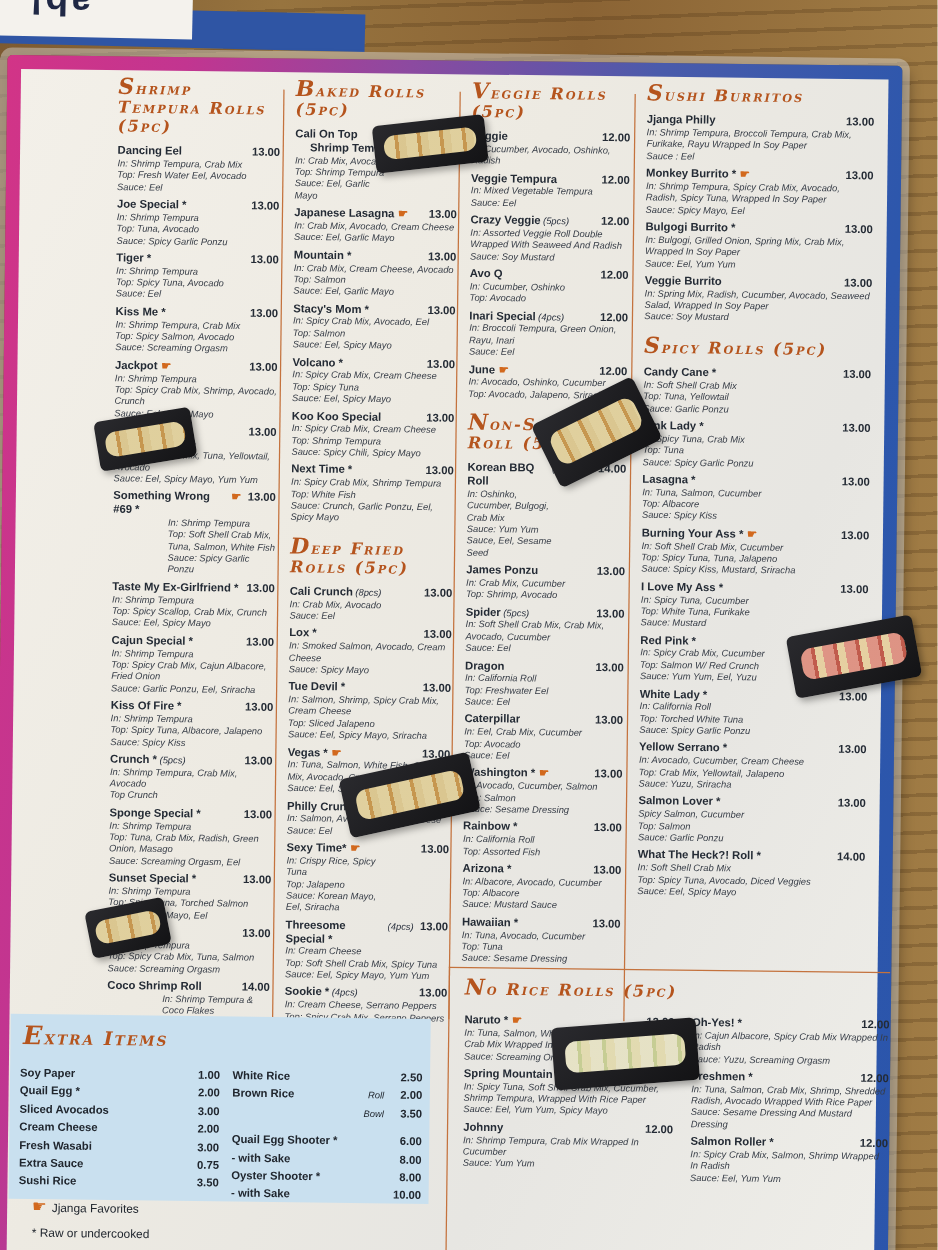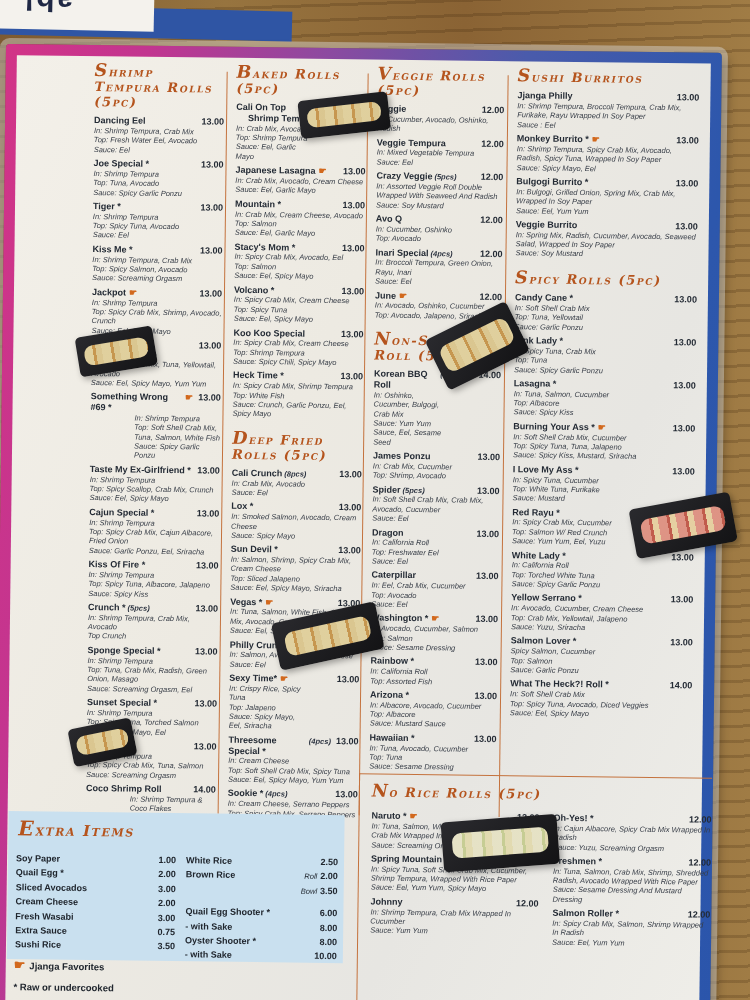--- a/index.html
+++ b/index.html
@@ -35,45 +35,45 @@
   .sec-title{
     font-family:"DejaVu Serif", serif;font-style:italic;font-weight:bold;
     color:#b5541d;font-size:13px;letter-spacing:1.6px;line-height:1.15;
     font-variant:small-caps;margin-bottom:5px;
   }
   .sec-title::first-letter{font-size:1.35em;}
   .section{margin-bottom:9px;}
   .item{margin-bottom:4px;}
   .ihead{display:flex;align-items:baseline;font-weight:bold;color:#242b35;font-size:9px;line-height:1.2;}
   .iname{white-space:normal;}
-  .iqty{font-style:italic;font-weight:bold;font-size:7.5px;margin-left:2px;color:#2c3340;}
+  .iqty{font-style:italic;font-weight:normal;font-size:7.5px;margin-left:2px;color:#2c3340;}
   .hand{color:#d2691e;font-size:9px;margin-left:3px;}
   .iprice{margin-left:auto;padding-left:5px;}
   .subname{font-weight:bold;color:#242b35;font-size:9px;padding-left:12px;line-height:1.2;}
   .det{font-size:7.5px;font-style:italic;color:#373d47;line-height:1.25;}
   .wrapL .det{margin-left:44px;}
   .wrapR .det{margin-right:56px;}
   
   .norice{position:absolute;left:351px;top:714px;width:352px;height:300px;border-top:1px solid #c4723d;border-left:1px solid #c4723d;}
   .norice .sec-title{margin:6px 0 4px 12px;}
   .nr-col{position:absolute;top:36px;}
   .nr-left{left:12px;width:168px;}
   .nr-right{left:194px;width:158px;}
   
   .extra{position:absolute;left:1px;top:756px;width:336px;height:148px;background:#c9e0ef;}
   .extra .sec-title{font-size:15px;margin:6px 0 4px 10px;}
   .ex-col{position:absolute;top:40px;}
   .ex-left{left:8px;width:160px;}
   .ex-right{left:178px;width:152px;}
   .ex-row{display:flex;align-items:baseline;font-weight:bold;font-size:9px;color:#20262e;line-height:1.6;}
   .ex-name{flex:1;}
-  .ex-plabel{font-weight:normal;font-style:italic;font-size:7.5px;margin-right:3px;}
+  .ex-plabel{font-weight:normal;font-style:italic;font-size:7.5px;margin-right:13px;}
   .ex-gap{margin-top:8px;}
   
-  .legend{position:absolute;left:8px;top:898px;font-size:9.5px;font-weight:bold;color:#20262e;line-height:1.9;}
+  .legend{position:absolute;left:20px;top:898px;font-size:9.5px;font-weight:normal;color:#20262e;line-height:1.9;}
   .hand-big{color:#d2691e;font-size:13px;margin-right:4px;}
   
   .photo{position:absolute;background:linear-gradient(145deg,#2a2a2e,#131315);border-radius:5px;box-shadow:2px 3px 6px rgba(0,0,0,.35);}
   .photo::after{content:"";position:absolute;left:9%;top:24%;width:82%;height:50%;border-radius:9px;
     background:repeating-linear-gradient(90deg,#ead9a4 0 9px,#cf9d52 9px 12px,#e4cf96 12px 18px);opacity:.95;}
   .photo.red::after{background:repeating-linear-gradient(90deg,#e89a8a 0 9px,#c95f4f 9px 12px,#f0d9a8 12px 18px);}
   .photo.pale::after{background:repeating-linear-gradient(90deg,#f0ecce 0 10px,#cfd69a 10px 13px,#ece4b8 13px 20px);}
   .p1{left:64px;top:275px;width:78px;height:40px;transform:rotate(-10deg);}
   .p2{left:62px;top:667px;width:64px;height:38px;transform:rotate(-12deg);}
   .p3{left:283px;top:37px;width:90px;height:38px;transform:rotate(-7deg);}
@@ -288,21 +288,21 @@
             <div class="ihead">
               <span class="iname">Koo Koo Special</span>
               <span class="iprice">13.00</span>
             </div>
             <div class="det">In: Spicy Crab Mix, Cream Cheese</div>
             <div class="det">Top: Shrimp Tempura</div>
             <div class="det">Sauce: Spicy Chili, Spicy Mayo</div>
           </div>
           <div class="item">
             <div class="ihead">
-              <span class="iname">Heck Time *</span>
+              <span class="iname">Next Time *</span>
               <span class="iprice">13.00</span>
             </div>
             <div class="det">In: Spicy Crab Mix, Shrimp Tempura</div>
             <div class="det">Top: White Fish</div>
             <div class="det">Sauce: Crunch, Garlic Ponzu, Eel, Spicy Mayo</div>
           </div>
         </div>
         <div class="section">
           <div class="sec-title">Deep Fried Rolls (5pc)</div>
           <div class="item">
@@ -317,21 +317,21 @@
           <div class="item">
             <div class="ihead">
               <span class="iname">Lox *</span>
               <span class="iprice">13.00</span>
             </div>
             <div class="det">In: Smoked Salmon, Avocado, Cream Cheese</div>
             <div class="det">Sauce: Spicy Mayo</div>
           </div>
           <div class="item">
             <div class="ihead">
-              <span class="iname">Sun Devil *</span>
+              <span class="iname">Tue Devil *</span>
               <span class="iprice">13.00</span>
             </div>
             <div class="det">In: Salmon, Shrimp, Spicy Crab Mix, Cream Cheese</div>
             <div class="det">Top: Sliced Jalapeno</div>
             <div class="det">Sauce: Eel, Spicy Mayo, Sriracha</div>
           </div>
           <div class="item">
             <div class="ihead">
               <span class="iname">Vegas *</span>
               <span class="hand">☛</span>
@@ -350,21 +350,21 @@
             <div class="det">Sauce: Eel</div>
           </div>
           <div class="item wrapR">
             <div class="ihead">
               <span class="iname">Sexy Time*</span>
               <span class="hand">☛</span>
               <span class="iprice">13.00</span>
             </div>
             <div class="det">In: Crispy Rice, Spicy Tuna</div>
             <div class="det">Top: Jalapeno</div>
-            <div class="det">Sauce: Spicy Mayo, Eel, Sriracha</div>
+            <div class="det">Sauce: Korean Mayo, Eel, Sriracha</div>
           </div>
           <div class="item">
             <div class="ihead">
               <span class="iname">Threesome Special *</span>
               <span class="iqty">(4pcs)</span>
               <span class="iprice">13.00</span>
             </div>
             <div class="det">In: Cream Cheese</div>
             <div class="det">Top: Soft Shell Crab Mix, Spicy Tuna</div>
             <div class="det">Sauce: Eel, Spicy Mayo, Yum Yum</div>
@@ -600,21 +600,21 @@
             <div class="ihead">
               <span class="iname">I Love My Ass *</span>
               <span class="iprice">13.00</span>
             </div>
             <div class="det">In: Spicy Tuna, Cucumber</div>
             <div class="det">Top: White Tuna, Furikake</div>
             <div class="det">Sauce: Mustard</div>
           </div>
           <div class="item wrapR">
             <div class="ihead">
-              <span class="iname">Red Rayu *</span>
+              <span class="iname">Red Pink *</span>
               <span class="iprice">13.00</span>
             </div>
             <div class="det">In: Spicy Crab Mix, Cucumber</div>
             <div class="det">Top: Salmon W/ Red Crunch</div>
             <div class="det">Sauce: Yum Yum, Eel, Yuzu</div>
           </div>
           <div class="item">
             <div class="ihead">
               <span class="iname">White Lady *</span>
               <span class="iprice">13.00</span>

